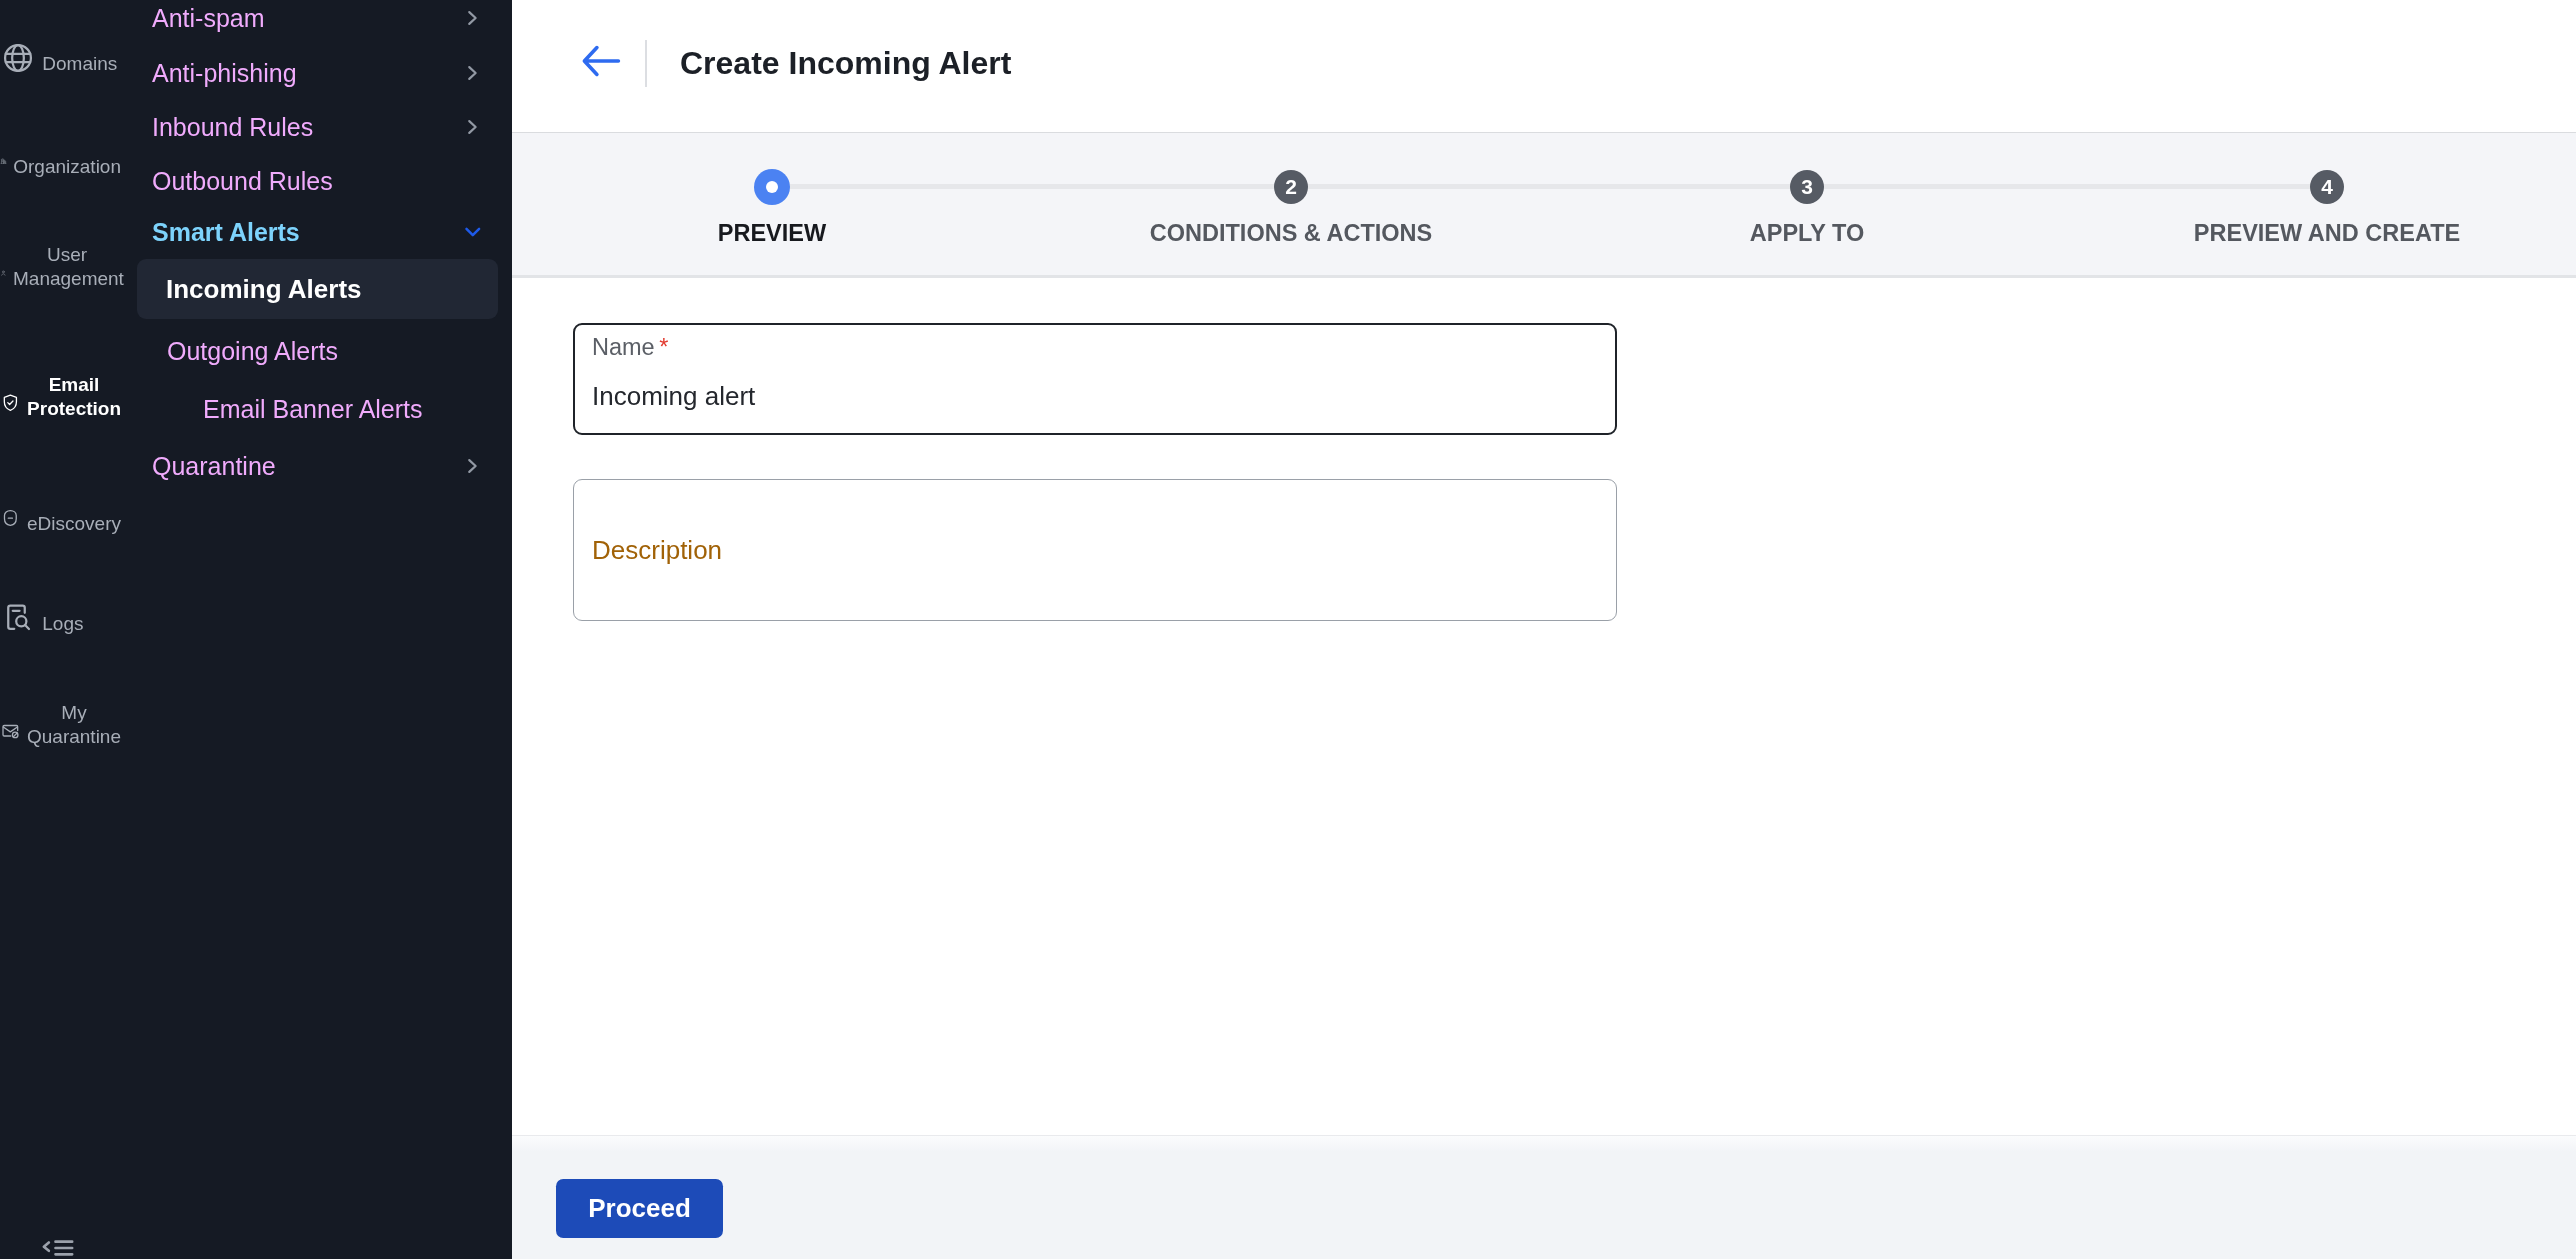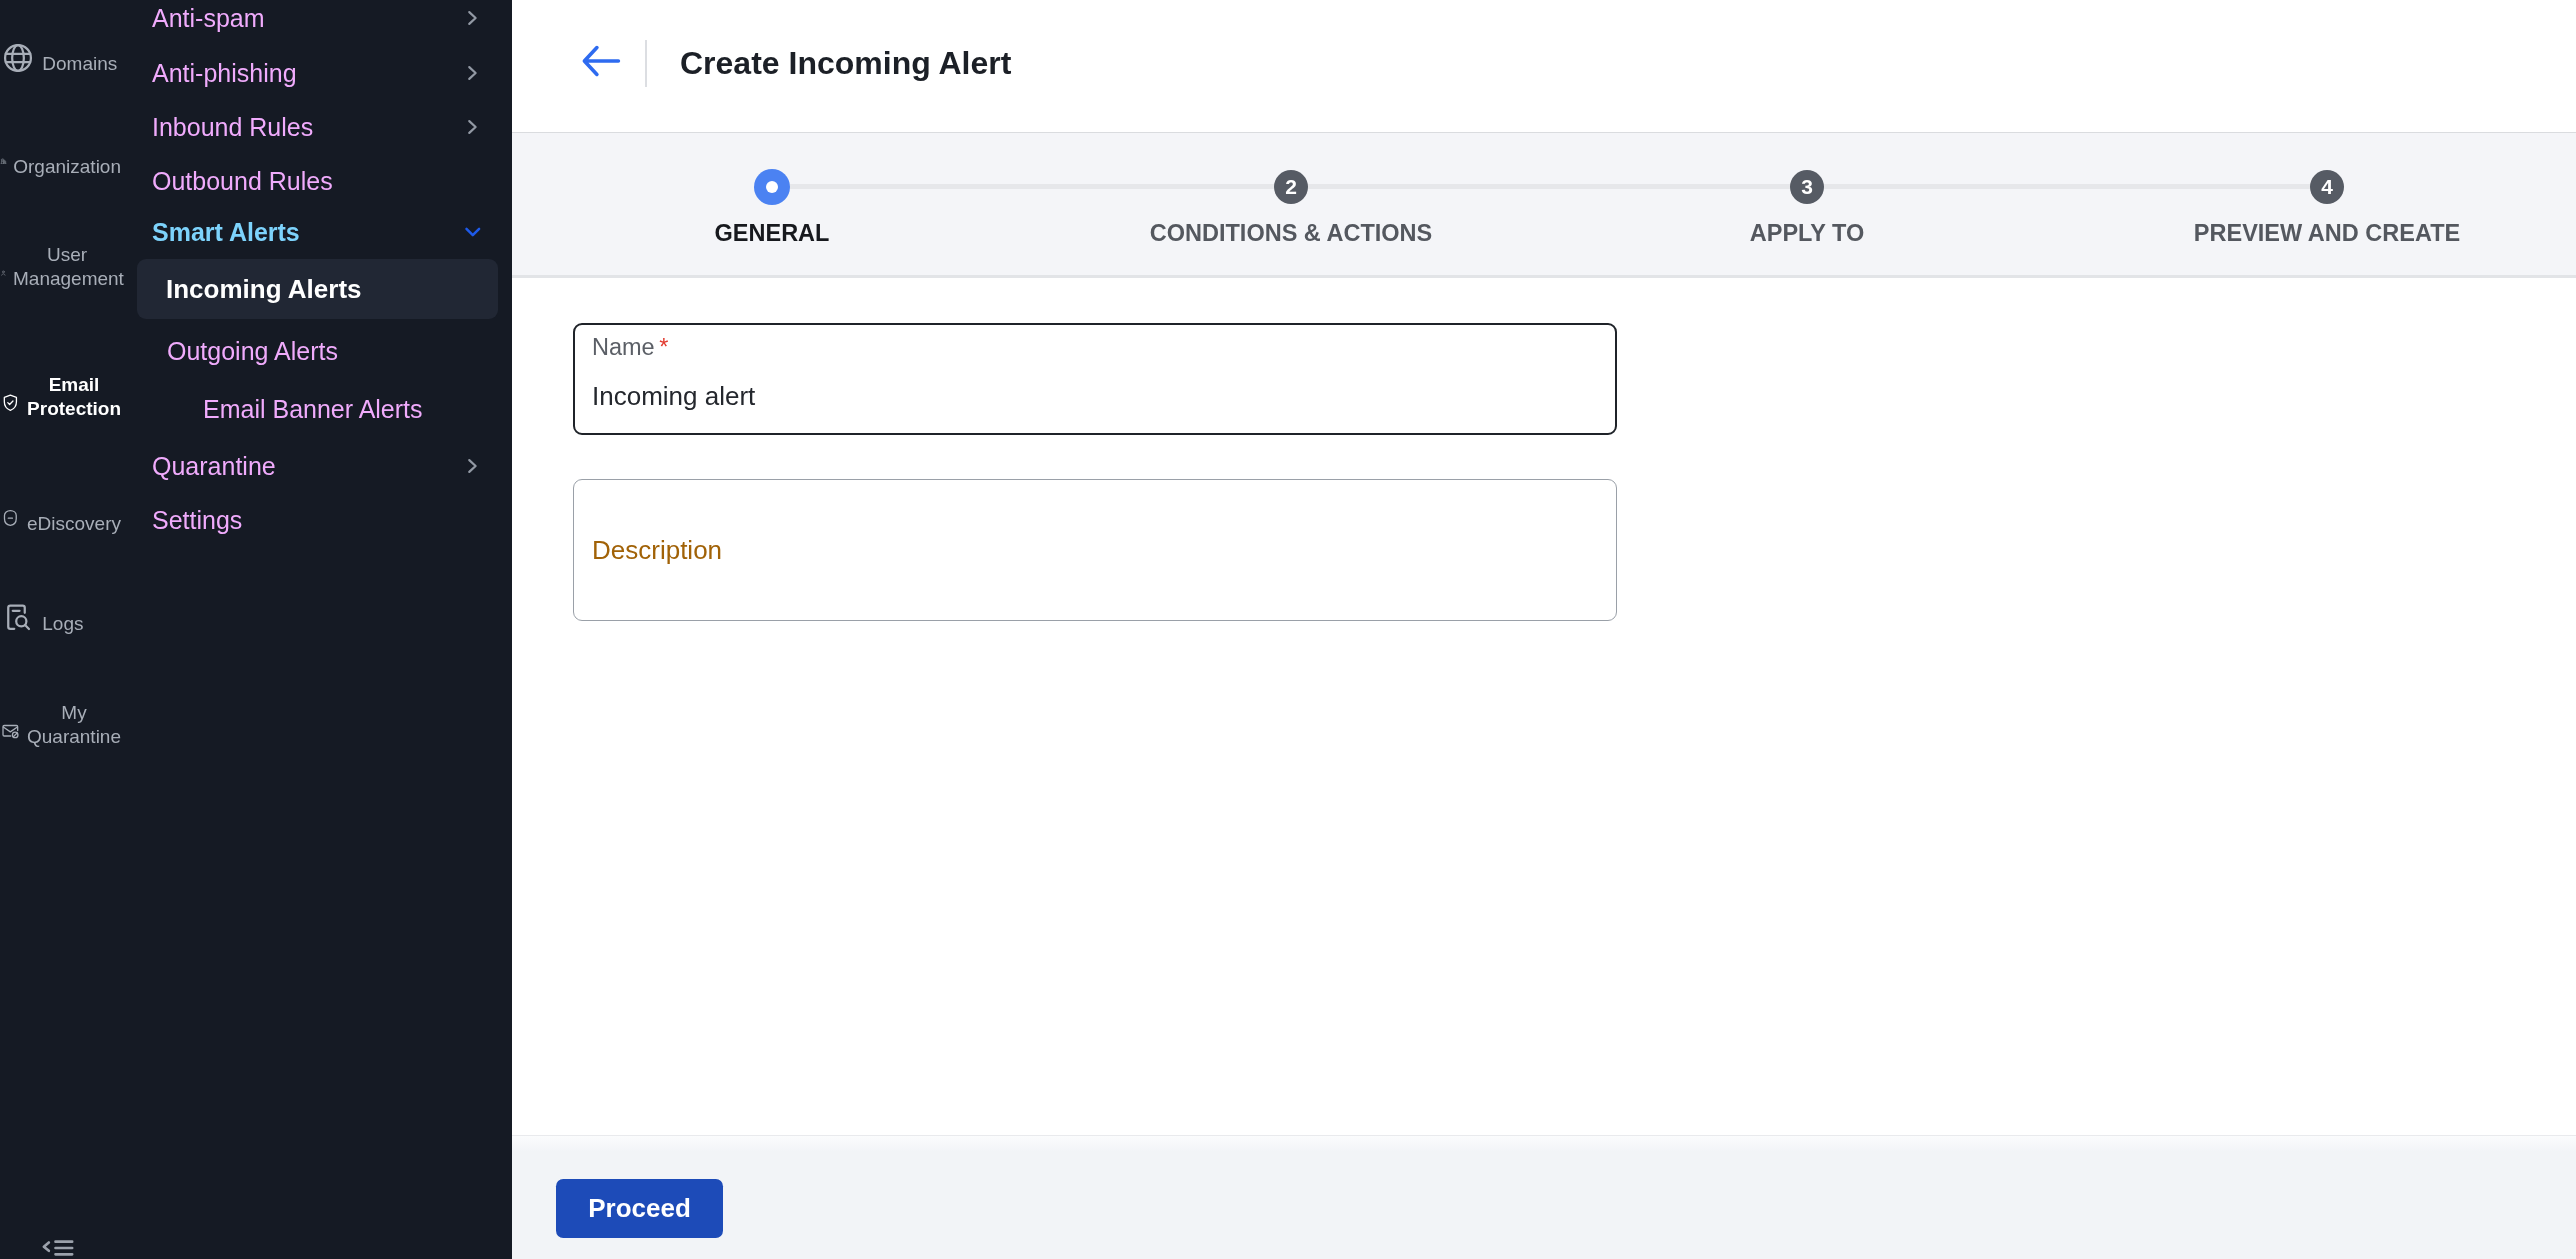--- a/index.html
+++ b/index.html
@@ -174,23 +174,20 @@
       <span class="mlabel">Email Banner Alerts</span>
     </div>
     <div class="menu-row" style="top:448px;">
       <span class="mlabel">Quarantine</span>
       <span class="chev">
           <svg class="chev-icon" width="20" height="20" viewBox="0 0 22 22">
             <path d="M8 4.5l7 6.5-7 6.5"></path>
           </svg>
         </span>
     </div>
-    <div class="menu-row" style="top:502px;">
-      <span class="mlabel">Settings</span>
-    </div>
 
     <div class="collapse-btn">
       <svg width="40" height="40" viewBox="0 0 24 24">
         <path d="M6.5 7.5L3.5 10l3 2.5 M10.5 7h10 M10.5 10.8h10 M10.5 14.6h10" fill="none" stroke="#9ba1ab" stroke-width="1.6" stroke-linecap="round" stroke-linejoin="round"></path>
       </svg>
     </div>
   </div>
 
   <div class="main">
 
@@ -204,21 +201,21 @@
       <div class="page-title">Create Incoming Alert</div>
     </div>
 
     <div class="stepper">
       <div class="step-line"></div>
 
       <div class="step active" style="left:260px;">
         <div class="step-circle">
             <span class="dot"></span>
           </div>
-        <div class="step-label">GENERAL</div>
+        <div class="step-label">PREVIEW</div>
       </div>
 
       <div class="step" style="left:779px;">
         <div class="step-circle">2</div>
         <div class="step-label">CONDITIONS &amp; ACTIONS</div>
       </div>
 
       <div class="step" style="left:1295px;">
         <div class="step-circle">3</div>
         <div class="step-label">APPLY TO</div>

